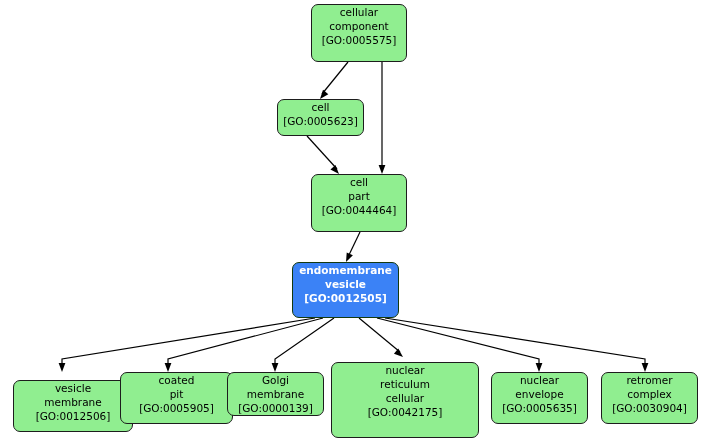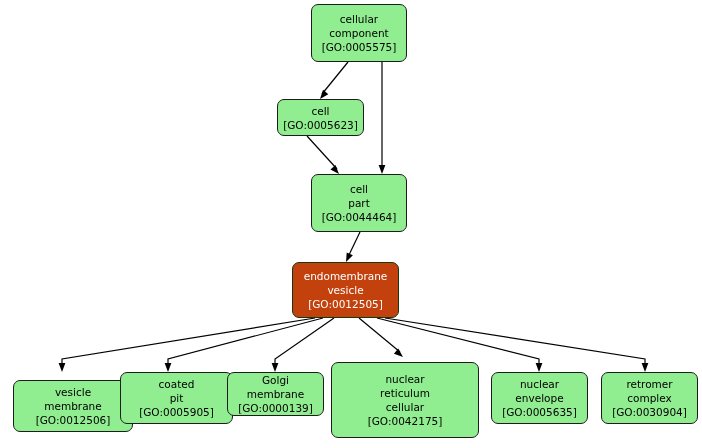--- a/index.html
+++ b/index.html
@@ -32,31 +32,31 @@
   .go-node {
     position: absolute;
     box-sizing: border-box;
     border: 1px solid #1d1d1d;
     border-radius: 7px;
     background: #90ee90;
     color: #000000;
     display: flex;
     flex-direction: column;
     align-items: center;
-    justify-content: center;
     text-align: center;
     font-size: 10.5px;
     line-height: 14px;
     letter-spacing: 0px;
     white-space: nowrap;
   }
   .go-node.highlight {
-    background: #c2410c;
+    background: #3b82f6;
     color: #ffffff;
     border-color: #14390f;
+    font-weight: bold;
   }
   .go-node .nline {
     display: block;
   }
 </style>
 </head>
 <body>
 
 <div id="graph">
   <svg class="edge-layer" width="702" height="448" viewBox="0 0 702 448" id="edges">

